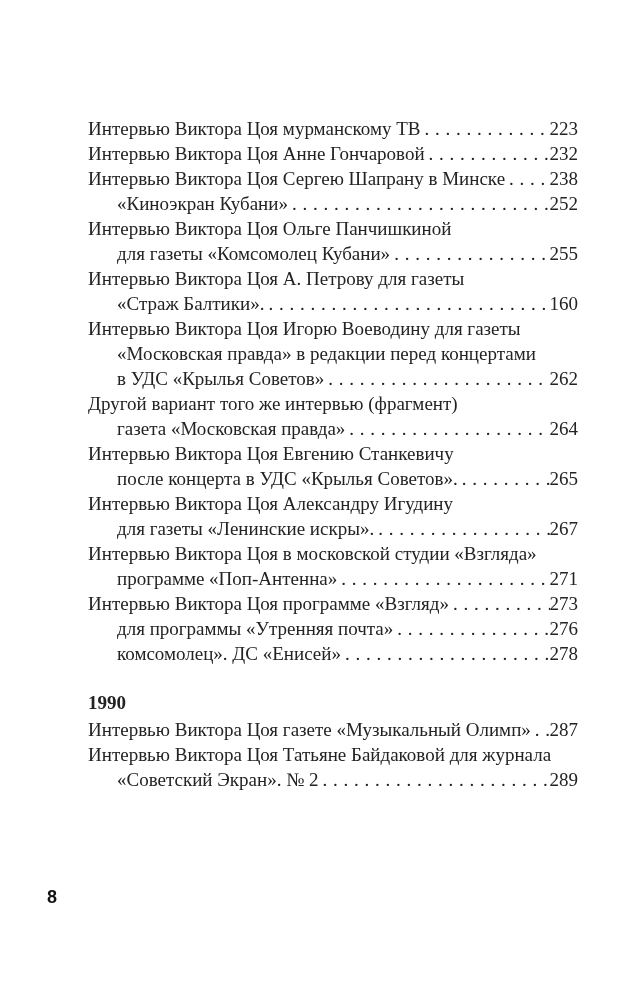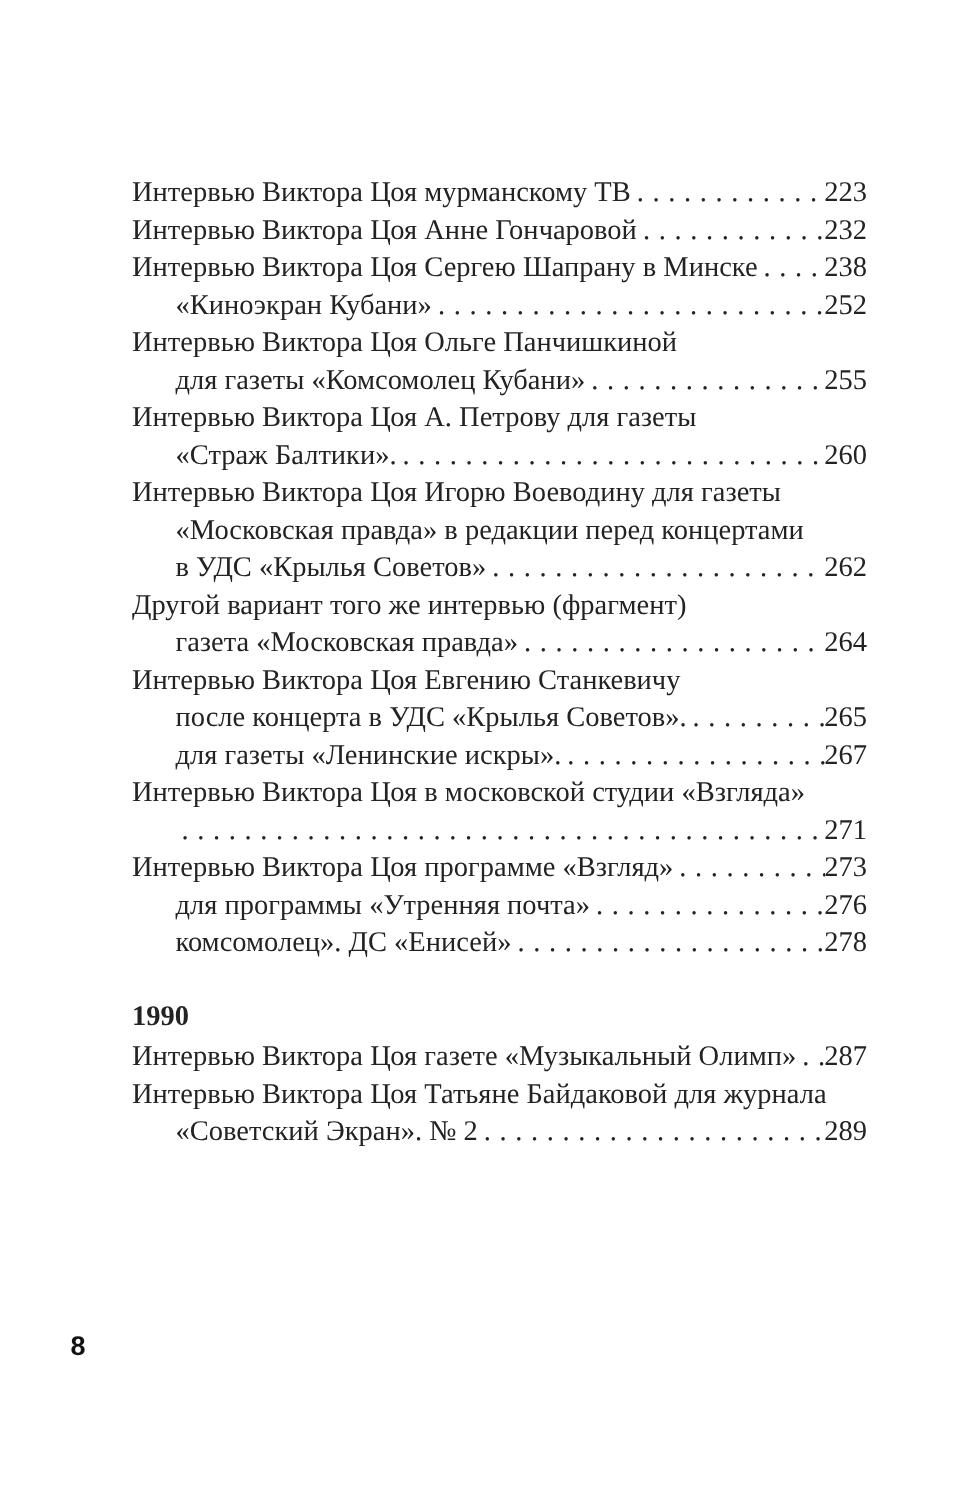--- a/index.html
+++ b/index.html
@@ -106,21 +106,21 @@
           <span class="pg">255</span>
         </div>
       </div>
       <div class="entry">
         <div class="line">
           <span class="t">Интервью Виктора Цоя А. Петрову для газеты</span>
         </div>
         <div class="line cont last">
           <span class="t">«Страж Балтики».</span>
           <span class="leader"><span class="dots">. . . . . . . . . . . . . . . . . . . . . . . . . . . . . . . . . . . . . . . . . . . . . . . . . . . . . . . . . . . .</span></span>
-          <span class="pg">260</span>
+          <span class="pg">160</span>
         </div>
       </div>
       <div class="entry">
         <div class="line">
           <span class="t">Интервью Виктора Цоя Игорю Воеводину для газеты</span>
         </div>
         <div class="line cont">
           <span class="t">«Московская правда» в редакции перед концертами</span>
         </div>
         <div class="line cont last">
@@ -143,31 +143,35 @@
         <div class="line">
           <span class="t">Интервью Виктора Цоя Евгению Станкевичу</span>
         </div>
         <div class="line cont last">
           <span class="t">после концерта в УДС «Крылья Советов».</span>
           <span class="leader"><span class="dots">. . . . . . . . . . . . . . . . . . . . . . . . . . . . . . . . . . . . . . . . . . . . . . . . . . . . . . . . . . . .</span></span>
           <span class="pg">265</span>
         </div>
       </div>
       <div class="entry">
+        <div class="line">
+          <span class="t">Интервью Виктора Цоя Александру Игудину</span>
+        </div>
         <div class="line cont last">
           <span class="t">для газеты «Ленинские искры».</span>
           <span class="leader"><span class="dots">. . . . . . . . . . . . . . . . . . . . . . . . . . . . . . . . . . . . . . . . . . . . . . . . . . . . . . . . . . . .</span></span>
           <span class="pg">267</span>
         </div>
       </div>
       <div class="entry">
         <div class="line">
           <span class="t">Интервью Виктора Цоя в московской студии «Взгляда»</span>
         </div>
         <div class="line cont last">
+          <span class="t">программе «Поп-Антенна»</span>
           <span class="leader"><span class="dots">. . . . . . . . . . . . . . . . . . . . . . . . . . . . . . . . . . . . . . . . . . . . . . . . . . . . . . . . . . . .</span></span>
           <span class="pg">271</span>
         </div>
       </div>
       <div class="entry">
         <div class="line last">
           <span class="t">Интервью Виктора Цоя программе «Взгляд»</span>
           <span class="leader"><span class="dots">. . . . . . . . . . . . . . . . . . . . . . . . . . . . . . . . . . . . . . . . . . . . . . . . . . . . . . . . . . . .</span></span>
           <span class="pg">273</span>
         </div>

